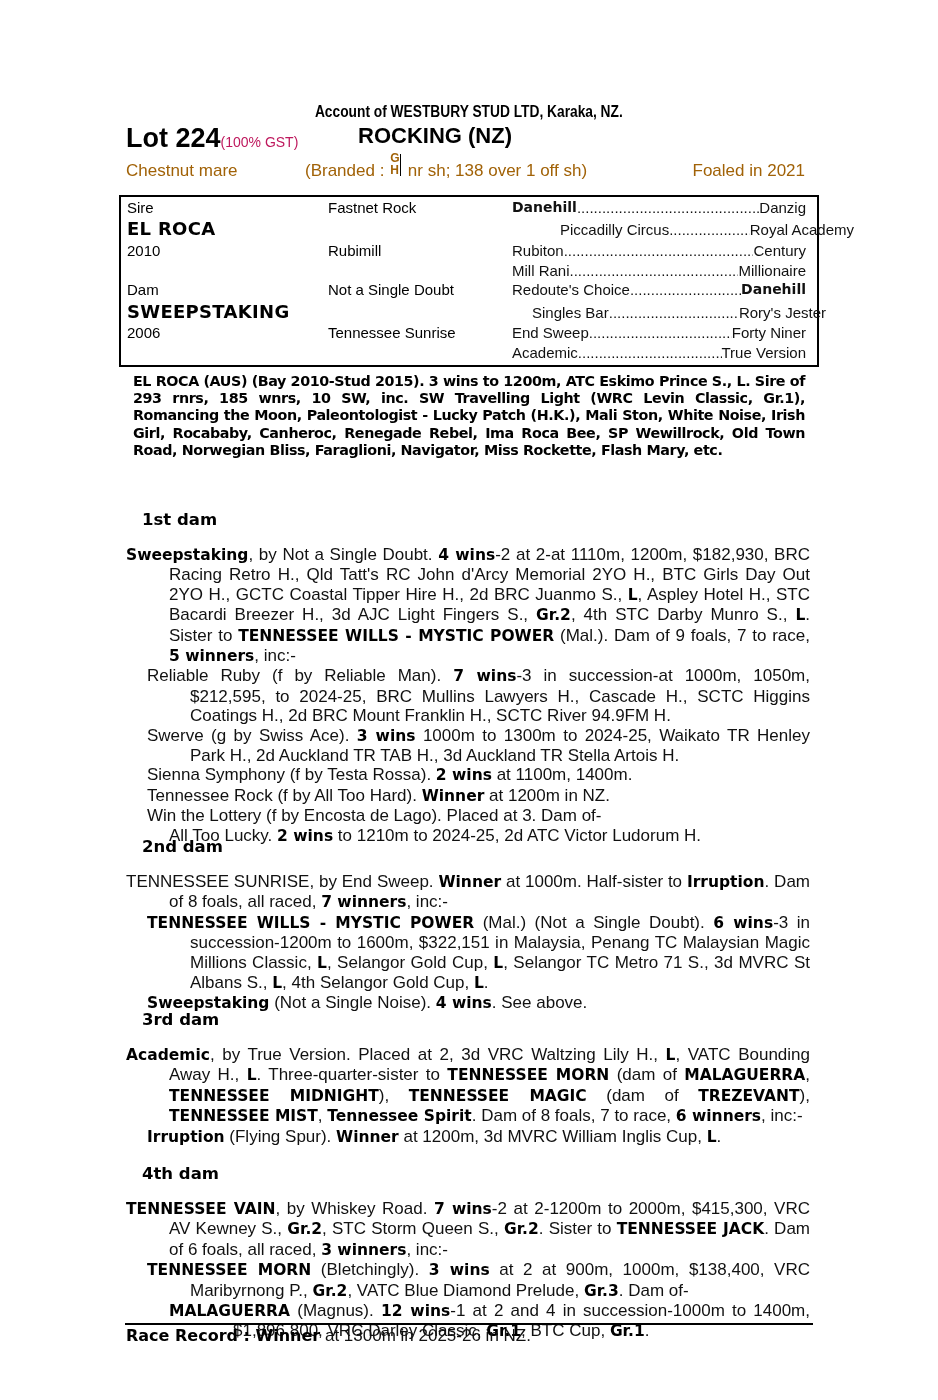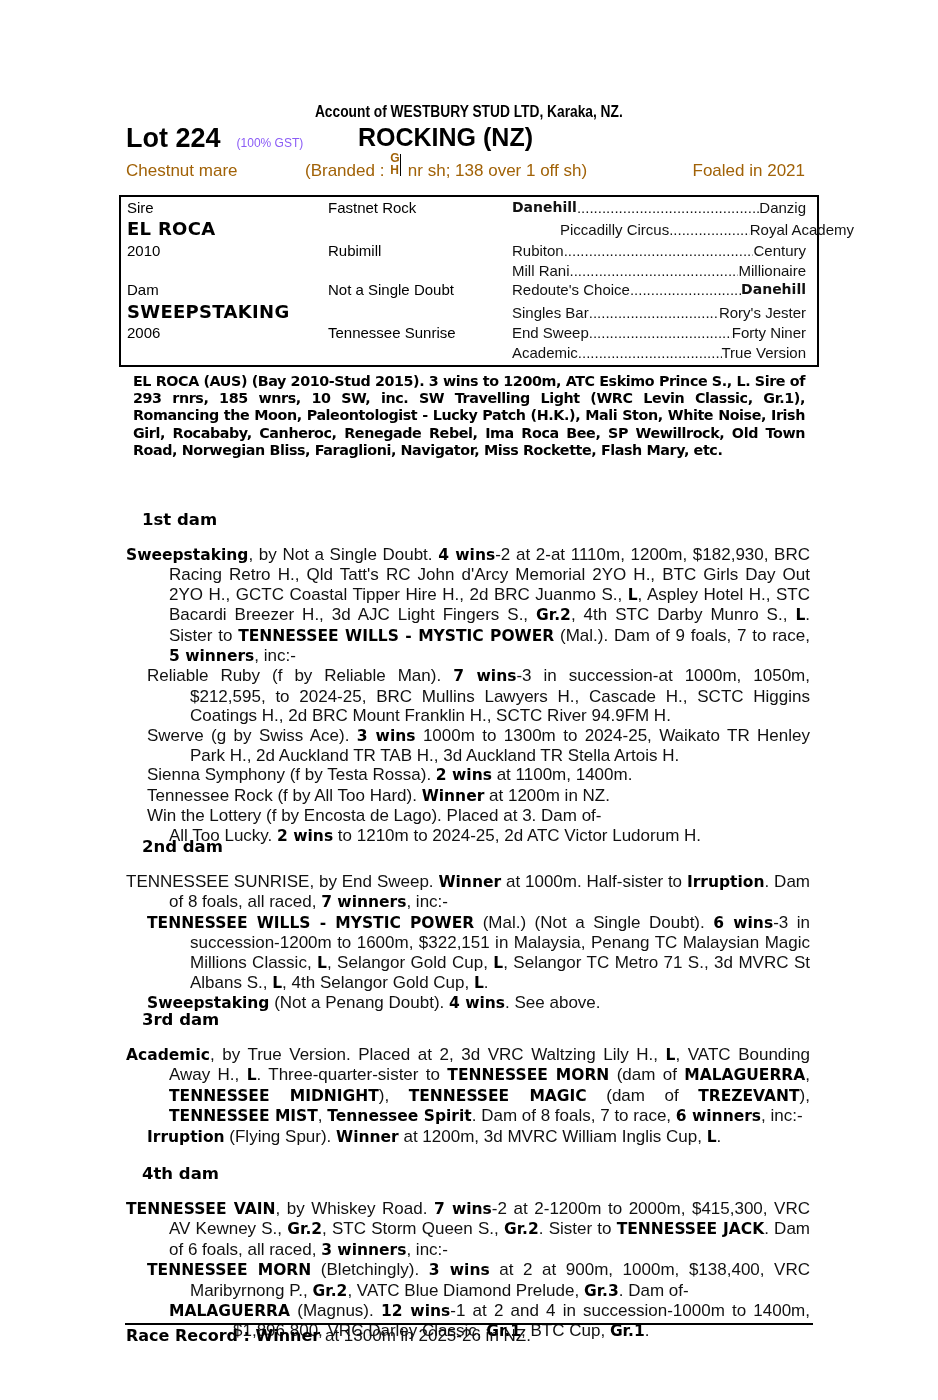--- a/index.html
+++ b/index.html
@@ -5,22 +5,22 @@
     html, body { margin: 0; padding: 0; background: #ffffff; }
     body { width: 938px; height: 1400px; position: relative; color: #000; font-family: "Liberation Sans", sans-serif; }
     .page { position: absolute; left: 0; top: 4px; width: 891px; height: 1400px; }
 
     .account { position: absolute; top: 99px; left: 0; width: 938px; text-align: center;
       font-family: "Liberation Sans", sans-serif; font-weight: bold; font-size: 16px;
       transform: scaleX(0.86); transform-origin: 468px 0; letter-spacing: 0px; }
 
     .lot-line { position: absolute; top: 119px; left: 126px; height: 32px; white-space: nowrap; }
     .lot-num { font-weight: bold; font-size: 27px; }
-    .lot-gst { font-size: 12px; color: #8b5cf6; margin-left: 16px; }
-    .horse-name { position: absolute; left: 232px; top: 0; font-weight: bold; font-size: 25px; white-space: nowrap; }
+    .lot-gst { font-size: 14px; color: #be185d; margin-left: 0; }
+    .horse-name { position: absolute; left: 232px; top: 0; font-weight: bold; font-size: 22px; white-space: nowrap; }
 
     .desc-line { position: absolute; top: 157px; left: 126px; width: 684px; height: 24px; font-size: 17px; color: #a16207; }
     .desc-colour { position: absolute; left: 0; top: 0; }
     .desc-brand { position: absolute; left: 179px; top: 0; white-space: nowrap; }
     .desc-foaled { position: absolute; right: 5px; top: 0; }
     .brand-mark { display: inline-block; position: relative; width: 12px; height: 20px; vertical-align: top; margin: 0 1px; }
     .brand-mark .bg { position: absolute; left: 0; top: -9px; font-size: 12px; font-weight: bold; line-height: 12px; }
     .brand-mark .bh { position: absolute; left: 0; top: 3px; font-size: 12px; font-weight: bold; line-height: 12px; }
     .brand-mark .bar { position: absolute; left: 10px; top: -7px; width: 1px; height: 22px; background: #000; }
 
@@ -106,21 +106,21 @@
     <div class="gg-row" style="top:65px;">
       <span class="left">Mill Rani</span>
         <span class="dots"></span>
         <span class="right">Millionaire</span>
     </div>
     <div class="gg-row" style="top:84px;">
       <span class="left">Redoute's Choice</span>
         <span class="dots"></span>
         <span class="right gg-b">Danehill</span>
     </div>
-    <div class="gg-row" style="top:107px;">
+    <div class="gg-row" style="top:107px;margin-left:20px;">
       <span class="left">Singles Bar</span>
         <span class="dots"></span>
         <span class="right">Rory's Jester</span>
     </div>
     <div class="gg-row" style="top:127px;">
       <span class="left">End Sweep</span>
         <span class="dots"></span>
         <span class="right">Forty Niner</span>
     </div>
     <div class="gg-row" style="top:147px;">
@@ -143,21 +143,21 @@
         <div class="para ind1"><span>Win the Lottery (f by Encosta de Lago). Placed at 3. Dam of-</span></div>
         <div class="para ind2"><span>All Too Lucky. </span><span class="b">2 wins</span><span> to 1210m to 2024-25, 2d ATC Victor Ludorum H.</span></div>
       </div>
   </div>
 
   <div class="section" style="top:817px;">
     <h3>2nd dam</h3>
     <div class="para ind0"><span>TENNESSEE SUNRISE, by End Sweep. </span><span class="b">Winner</span><span> at 1000m. Half-sister to </span><span class="b">Irruption</span><span>. Dam of 8 foals, all raced, </span><span class="b">7 winners</span><span>, inc:-</span></div>
     <div>
         <div class="para ind1"><span class="b">TENNESSEE WILLS - MYSTIC POWER</span><span> (Mal.) (Not a Single Doubt). </span><span class="b">6 wins</span><span>-3 in succession-1200m to 1600m, $322,151 in Malaysia, Penang TC Malaysian Magic Millions Classic, </span><span class="b">L</span><span>, Selangor Gold Cup, </span><span class="b">L</span><span>, Selangor TC Metro 71 S., 3d MVRC St Albans S., </span><span class="b">L</span><span>, 4th Selangor Gold Cup, </span><span class="b">L</span><span>.</span></div>
-        <div class="para ind1"><span class="b">Sweepstaking</span><span> (Not a Penang Doubt). </span><span class="b">4 wins</span><span>. See above.</span></div>
+        <div class="para ind1"><span class="b">Sweepstaking</span><span> (Not a Single Noise). </span><span class="b">4 wins</span><span>. See above.</span></div>
       </div>
   </div>
 
   <div class="section" style="top:990px;">
     <h3>3rd dam</h3>
     <div class="para ind0"><span class="b">Academic</span><span>, by True Version. Placed at 2, 3d VRC Waltzing Lily H., </span><span class="b">L</span><span>, VATC Bounding Away H., </span><span class="b">L</span><span>. Three-quarter-sister to </span><span class="b">TENNESSEE MORN</span><span> (dam of </span><span class="b">MALAGUERRA</span><span>, </span><span class="b">TENNESSEE MIDNIGHT</span><span>), </span><span class="b">TENNESSEE MAGIC</span><span> (dam of </span><span class="b">TREZEVANT</span><span>), </span><span class="b">TENNESSEE MIST</span><span>, </span><span class="b">Tennessee Spirit</span><span>. Dam of 8 foals, 7 to race, </span><span class="b">6 winners</span><span>, inc:-</span></div>
     <div>
         <div class="para ind1"><span class="b">Irruption</span><span> (Flying Spur). </span><span class="b">Winner</span><span> at 1200m, 3d MVRC William Inglis Cup, </span><span class="b">L</span><span>.</span></div>
       </div>
   </div>

